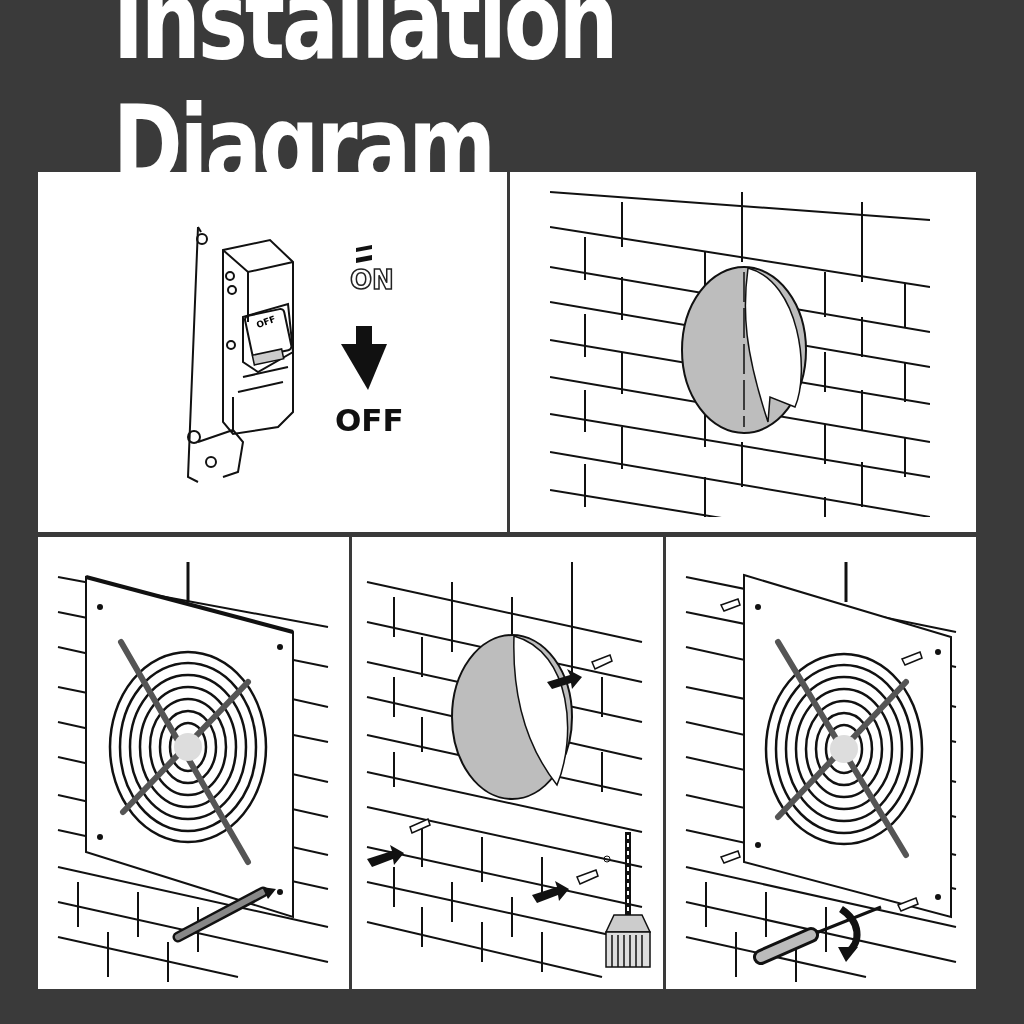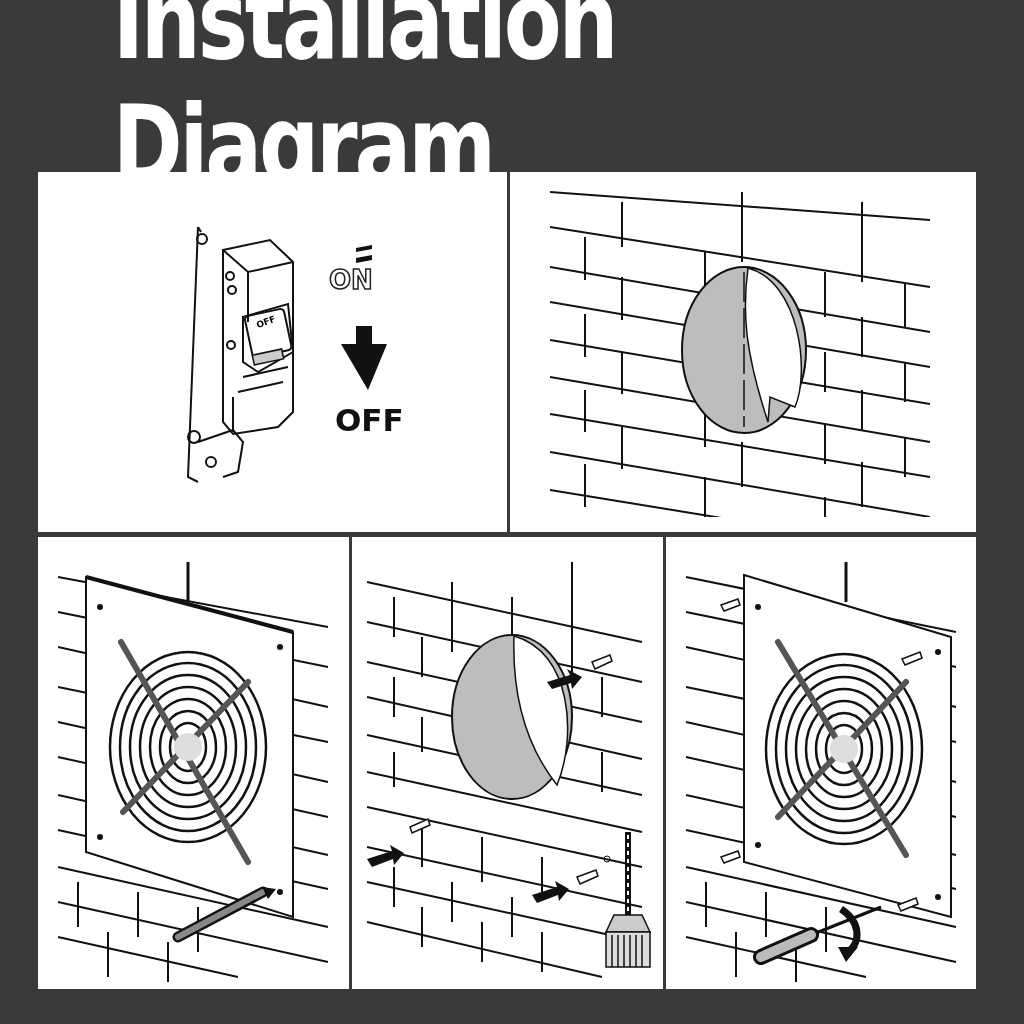--- a/index.html
+++ b/index.html
@@ -6,21 +6,21 @@
   body { width: 1024px; height: 1024px; background: #3a3a3a; position: relative; overflow: hidden; font-family: "Liberation Sans", sans-serif; }
   .title { position: absolute; left: 0; top: 0; width: 1024px; height: 165px; display: flex; align-items: center; justify-content: center; color: #fff; font-family: "DejaVu Sans", sans-serif; font-weight: bold; font-size: 108px; letter-spacing: -4px; transform: scaleX(0.78); transform-origin: center; }
   .panel { position: absolute; background: #fff; overflow: hidden; }
   .panel svg { position: absolute; left: 0; top: 0; }
   #p1 { left: 38px; top: 172px; width: 469px; height: 360px; }
   #p2 { left: 510px; top: 172px; width: 466px; height: 360px; }
   #p3 { left: 38px; top: 537px; width: 311px; height: 452px; }
   #p4 { left: 352px; top: 537px; width: 311px; height: 452px; }
   #p5 { left: 666px; top: 537px; width: 310px; height: 452px; }
   .lbl { position: absolute; font-family: "DejaVu Sans", sans-serif; font-weight: bold; color: #111; }
-  .on-lbl { left: 291px; top: 93px; font-size: 26px; color: #fff; -webkit-text-stroke: 1.5px #222; }
+  .on-lbl { left: 312px; top: 93px; font-size: 26px; color: #fff; -webkit-text-stroke: 1.5px #222; }
   .off-lbl { left: 297px; top: 230px; font-size: 31px; }
   .sw-lbl { position: absolute; left: 218px; top: 145px; font-size: 9px; font-weight: bold; transform: rotate(-20deg); font-family: "DejaVu Sans", sans-serif; }
 </style>
 </head>
 <body>
 
 <div class="title">Installation Diagram</div>
 
 <div class="panel" id="p1">
   <svg width="469" height="360">

